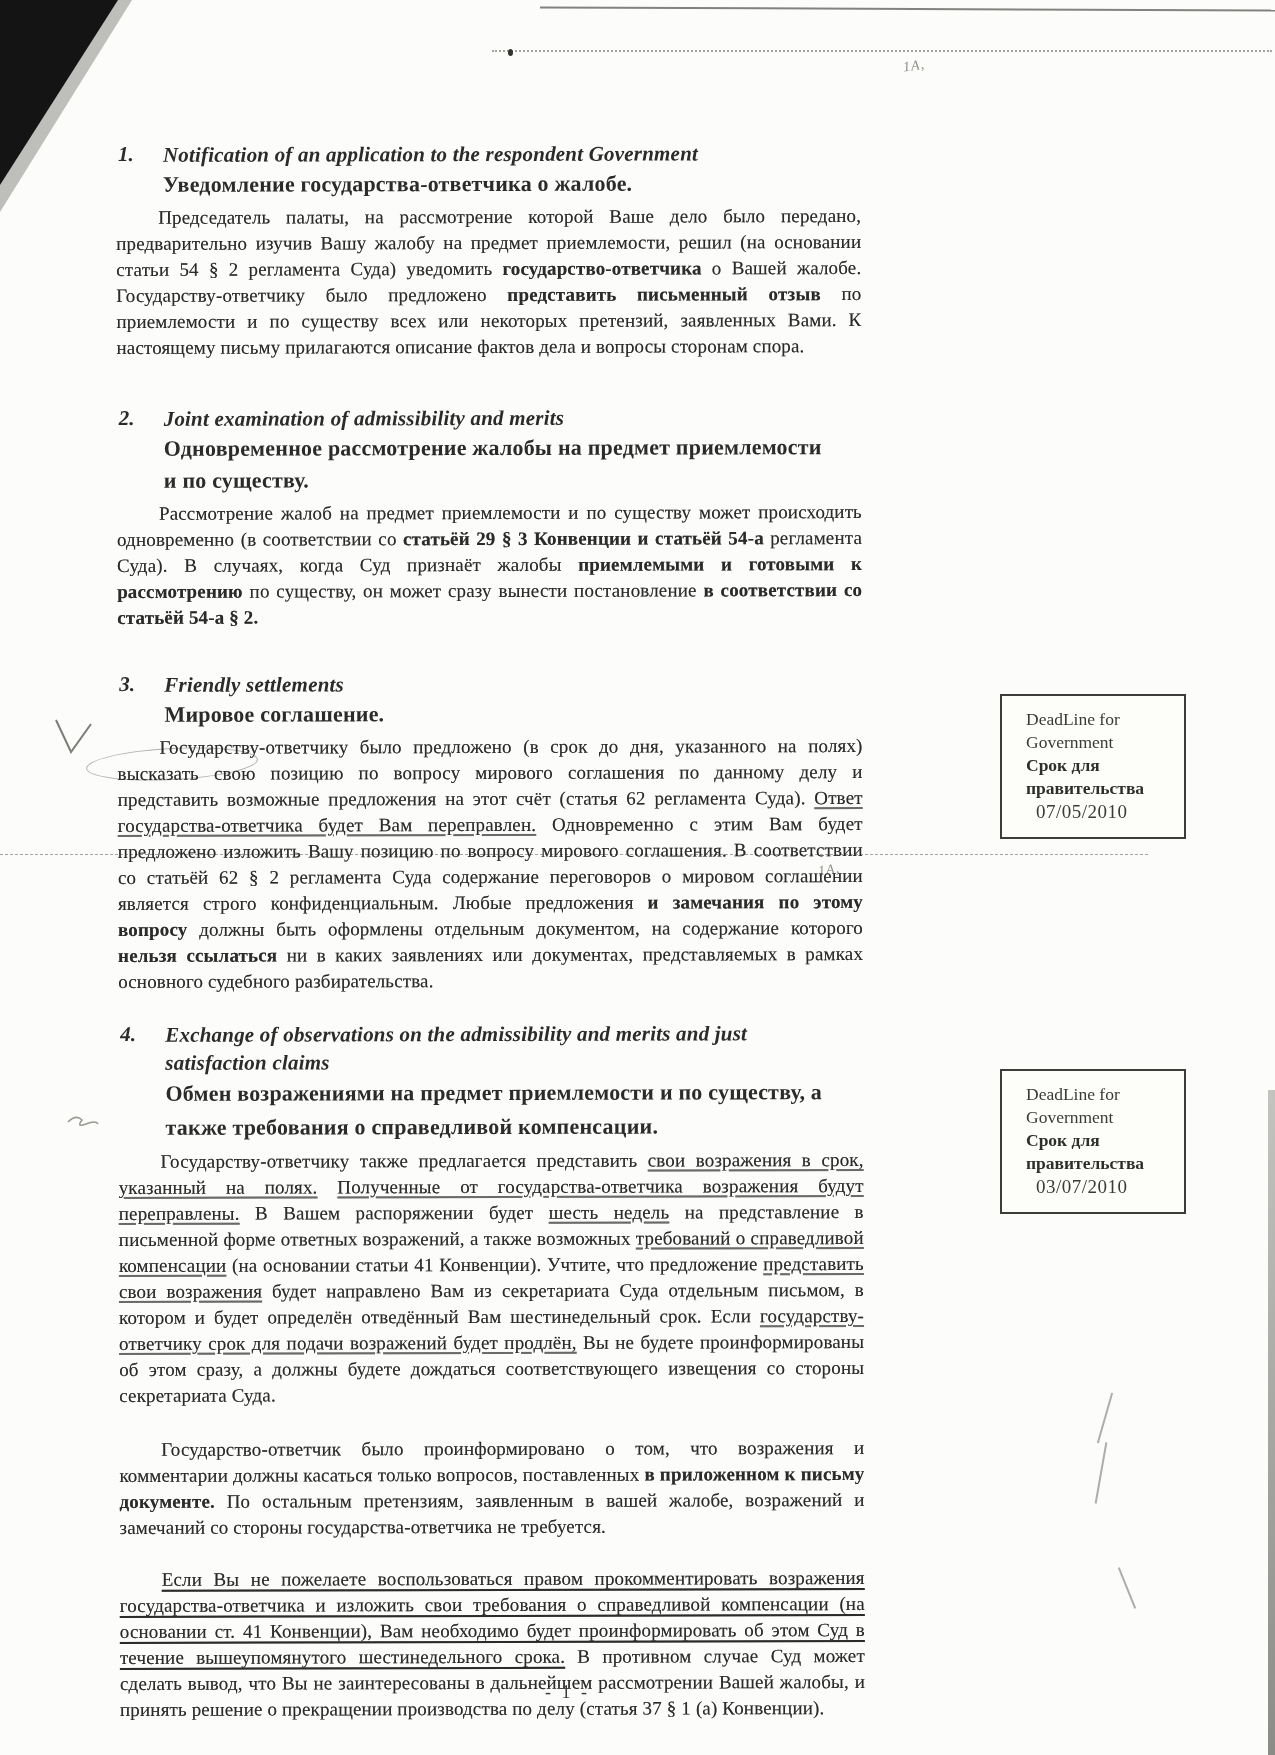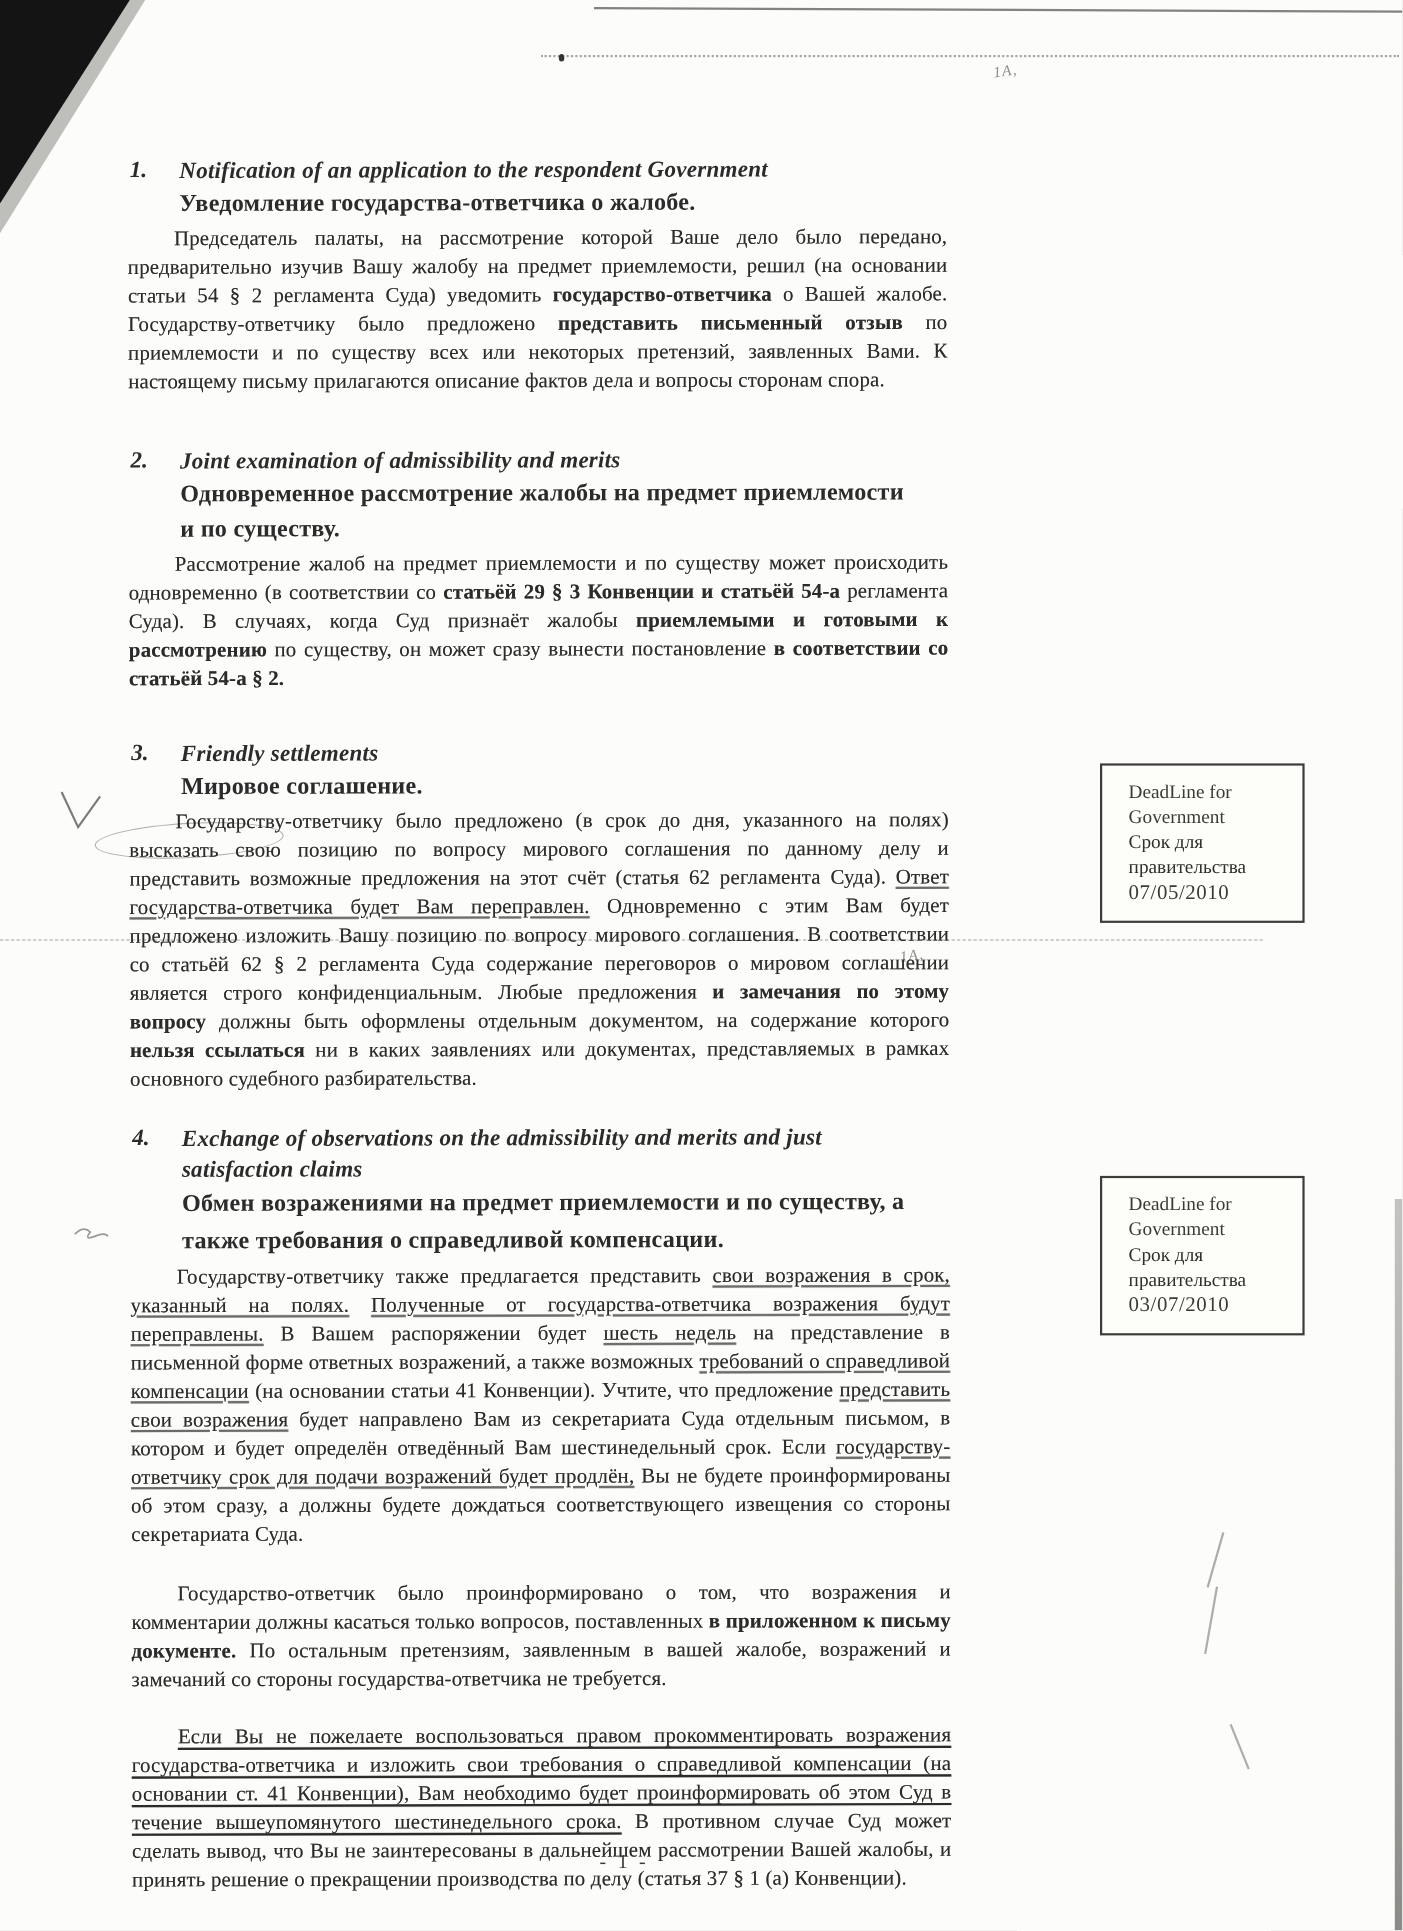--- a/index.html
+++ b/index.html
@@ -103,22 +103,22 @@
   }
   .b{font-weight:bold;}
   
   .deadline-box{
     position:absolute;left:1000px;width:146px;
     border:2px solid #3c3c38;
     padding:12px 12px 14px 24px;
     font-size:17.5px;line-height:23px;color:#3a3a36;
     background:rgba(252,252,250,.8);
   }
-  .deadline-box .ru-b{font-weight:normal;color:#2e2e2a;}
-  .deadline-box .date{font-size:19px;letter-spacing:.5px;}
+  .deadline-box .ru-b{font-weight:bold;color:#2e2e2a;}
+  .deadline-box .date{font-size:19px;letter-spacing:.5px;margin-left:10px;}
   .box1{top:694px;}
   .box2{top:1069px;}
   
   .page-number{
     position:absolute;left:0;right:140px;top:1682px;text-align:center;
     font-size:18px;letter-spacing:3px;color:#3a3a36;
   }
 </style>
 </head>
 <body>

